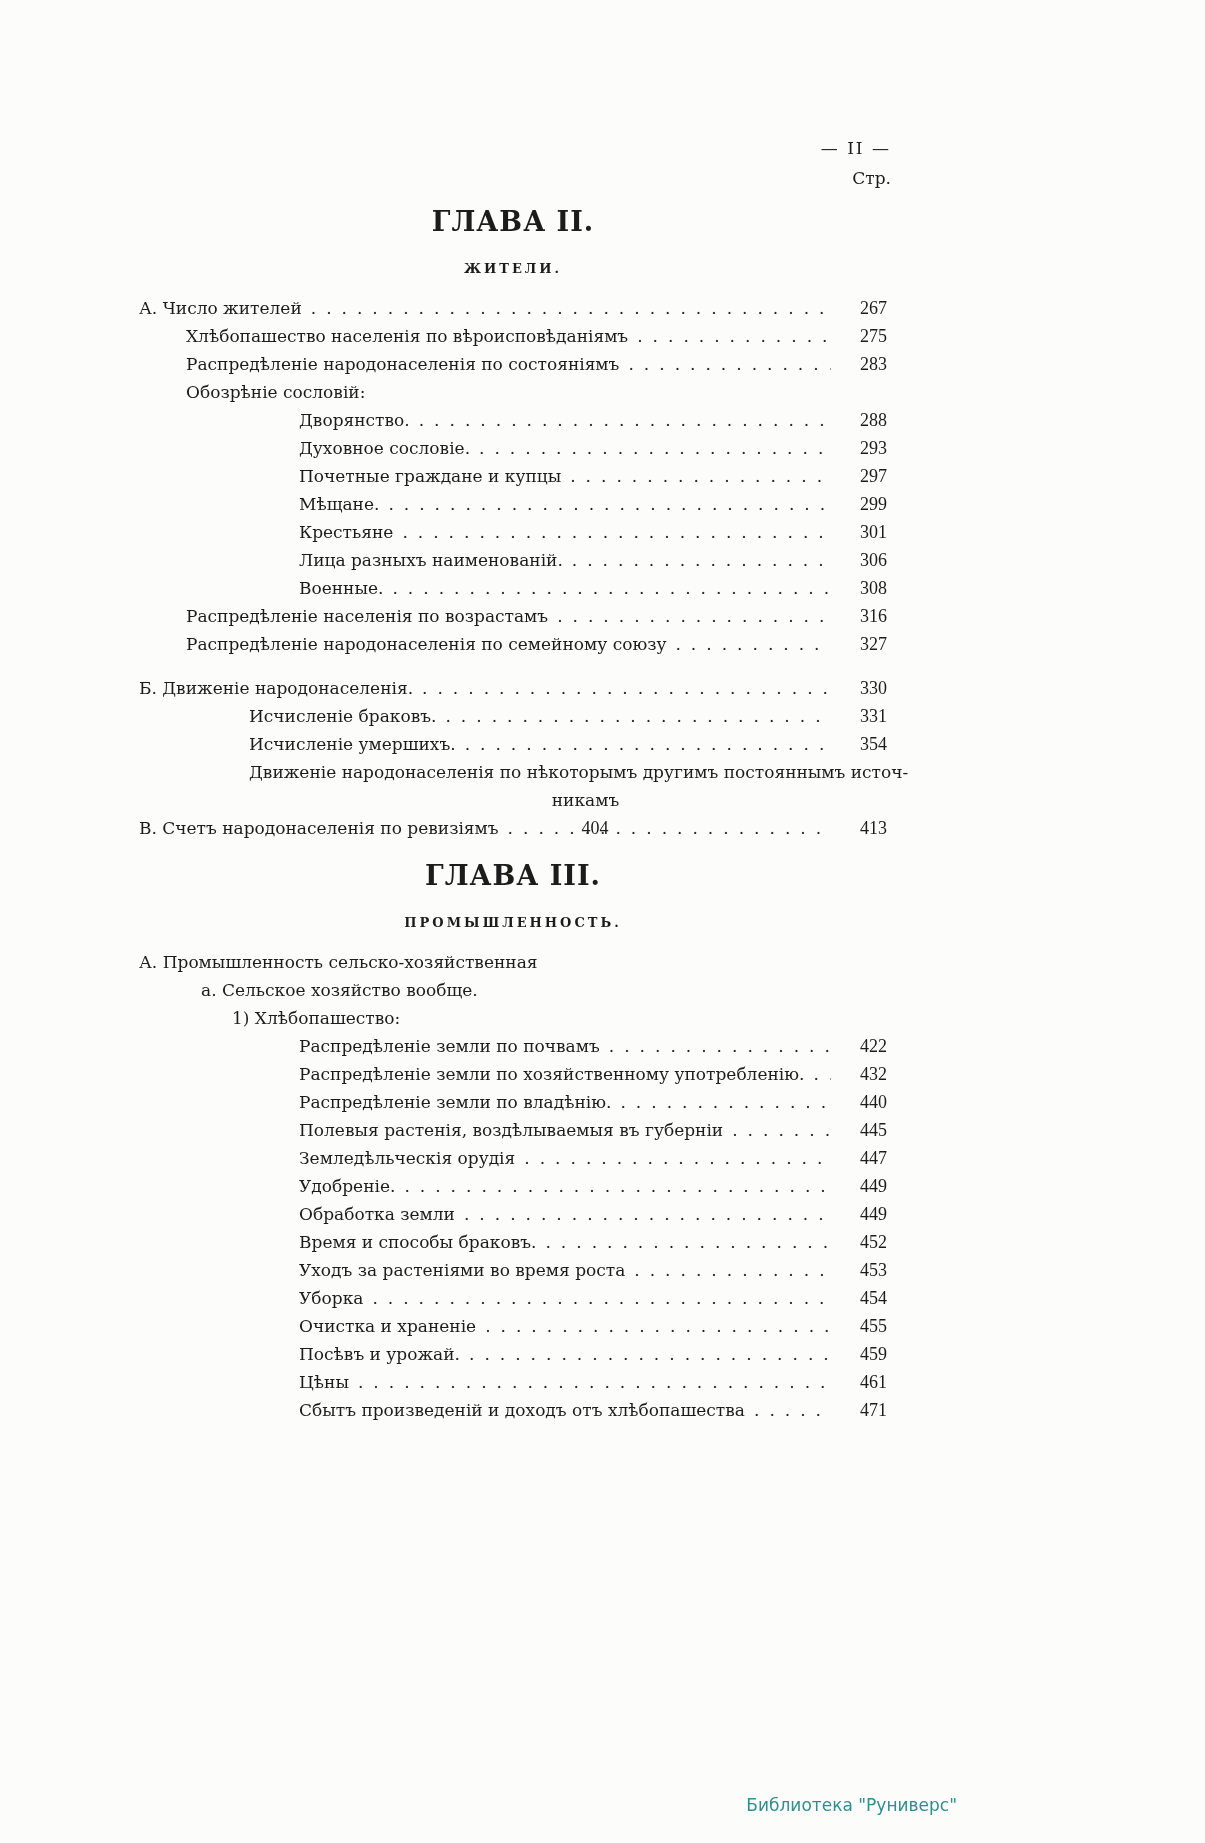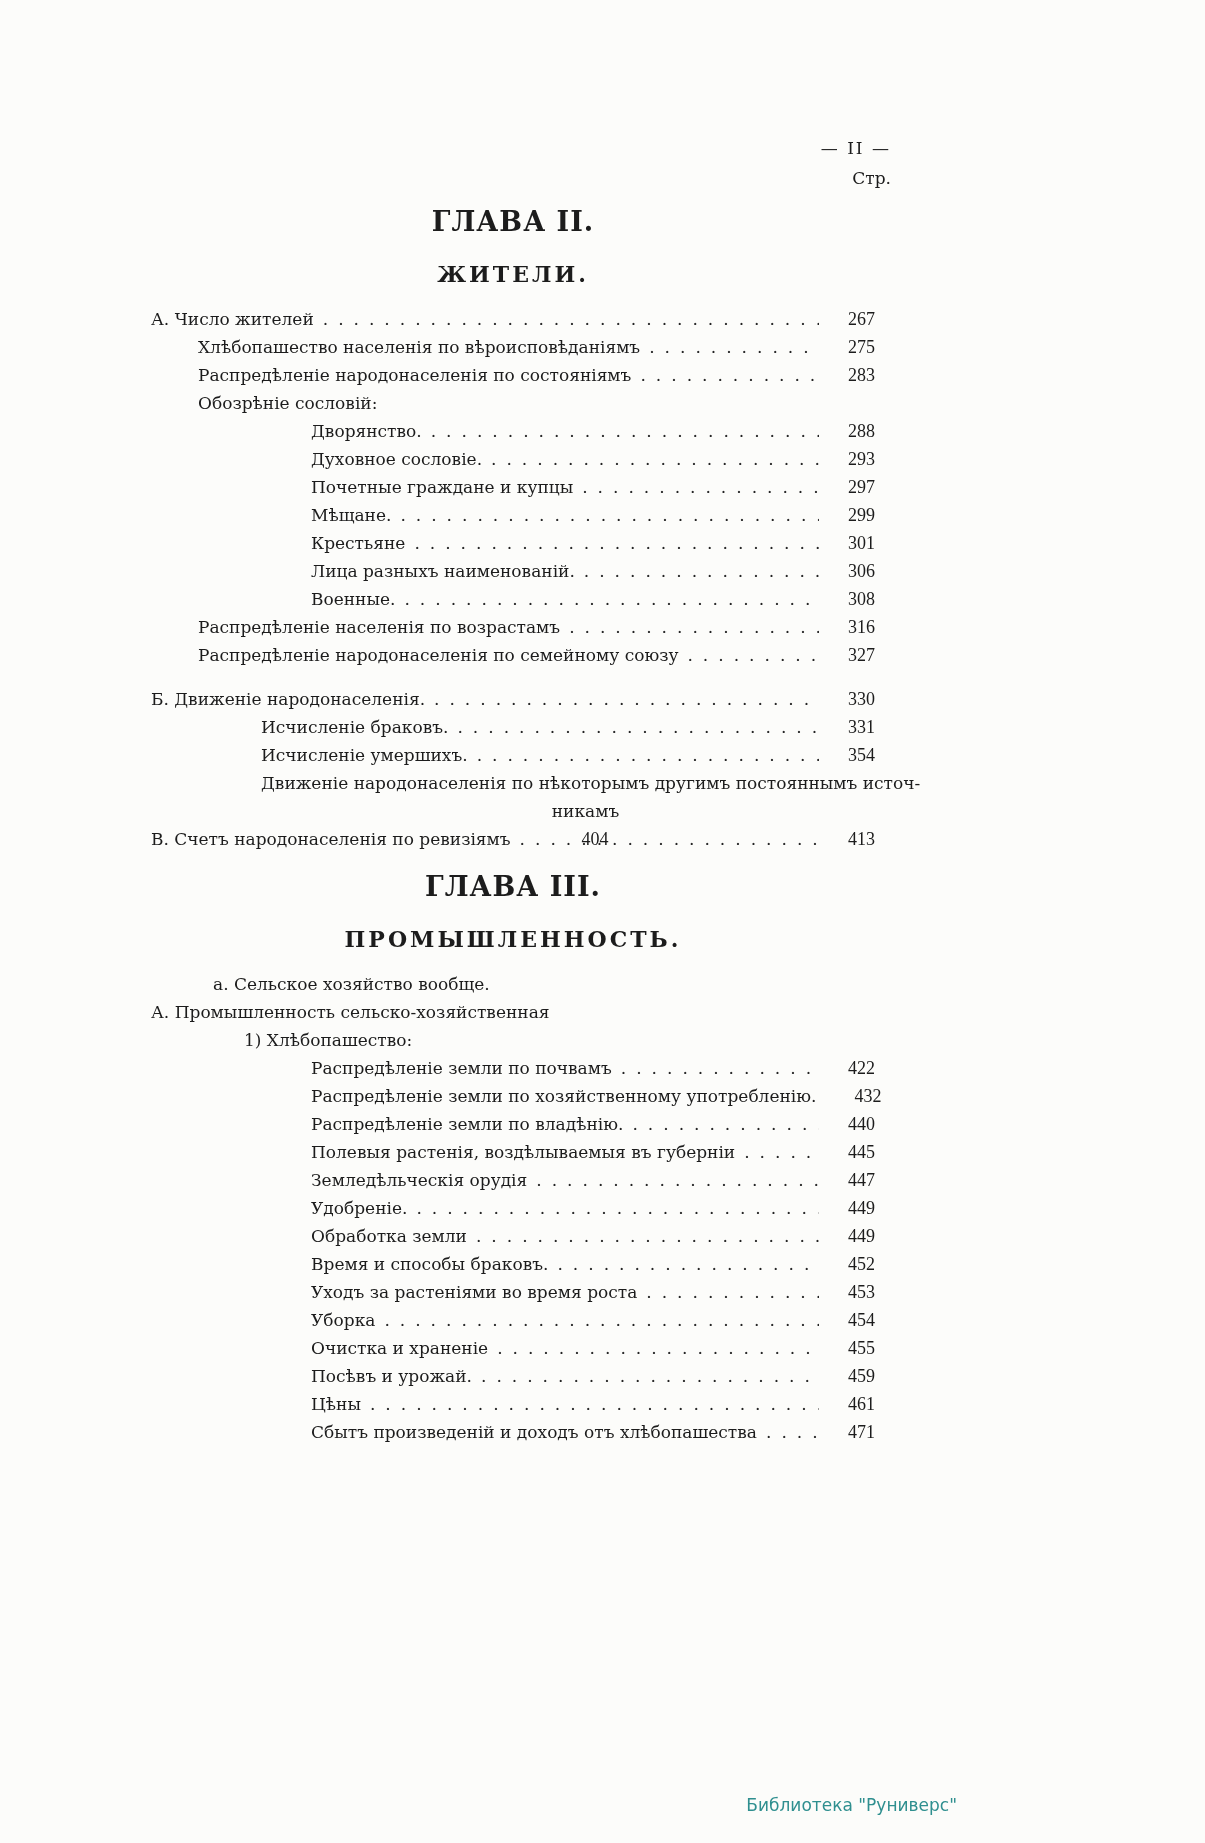--- a/index.html
+++ b/index.html
@@ -24,31 +24,31 @@
   .folio {
     text-align: right;
     font-size: 17px;
     letter-spacing: 2px;
   }
   .page-col-label {
     text-align: right;
     font-size: 17px;
     margin-top: 10px;
   }
-  .toc-section { margin: 16px; }
+  .toc-section { margin: 4px; }
   .chapter-title {
     text-align: center;
     font-size: 27px;
     font-weight: bold;
     letter-spacing: 1px;
     margin-top: 18px;
   }
   .chapter-subtitle {
     text-align: center;
-    font-size: 22px;
+    font-size: 13px;
     font-weight: bold;
     letter-spacing: 3px;
     margin-top: 24px;
   }
   .toc-entries {
     margin-top: 18px;
     font-size: 17px;
   }
   .toc-row {
     display: flex;
@@ -197,25 +197,25 @@
             <span class="toc-text">В. Счетъ народонаселенія по ревизіямъ</span>
             <span class="dots"></span>
             <span class="toc-page">413</span>
           </div>
         </div>
       </section>
       <section class="toc-section">
         <div class="chapter-title">ГЛАВА III.</div>
         <div class="chapter-subtitle">ПРОМЫШЛЕННОСТЬ.</div>
         <div class="toc-entries">
+          <div class="toc-row indent-0">
+            <span class="toc-text">А. Промышленность сельско-хозяйственная</span>
+          </div>
           <div class="toc-row indent-2">
             <span class="toc-text">а. Сельское хозяйство вообще.</span>
-          </div>
-          <div class="toc-row indent-0">
-            <span class="toc-text">А. Промышленность сельско-хозяйственная</span>
           </div>
           <div class="toc-row indent-3">
             <span class="toc-text">1) Хлѣбопашество:</span>
           </div>
           <div class="toc-row indent-6">
             <span class="toc-text">Распредѣленіе земли по почвамъ</span>
             <span class="dots"></span>
             <span class="toc-page">422</span>
           </div>
           <div class="toc-row indent-6">

